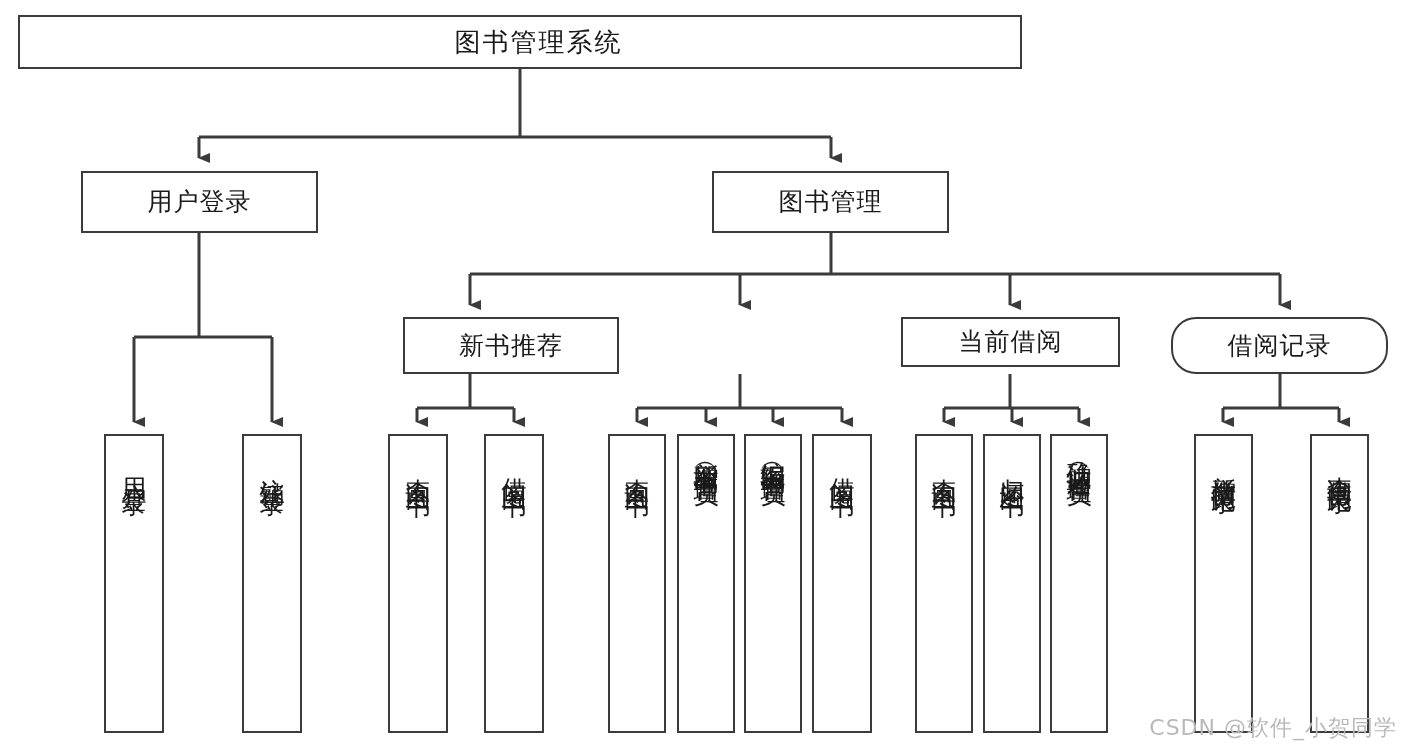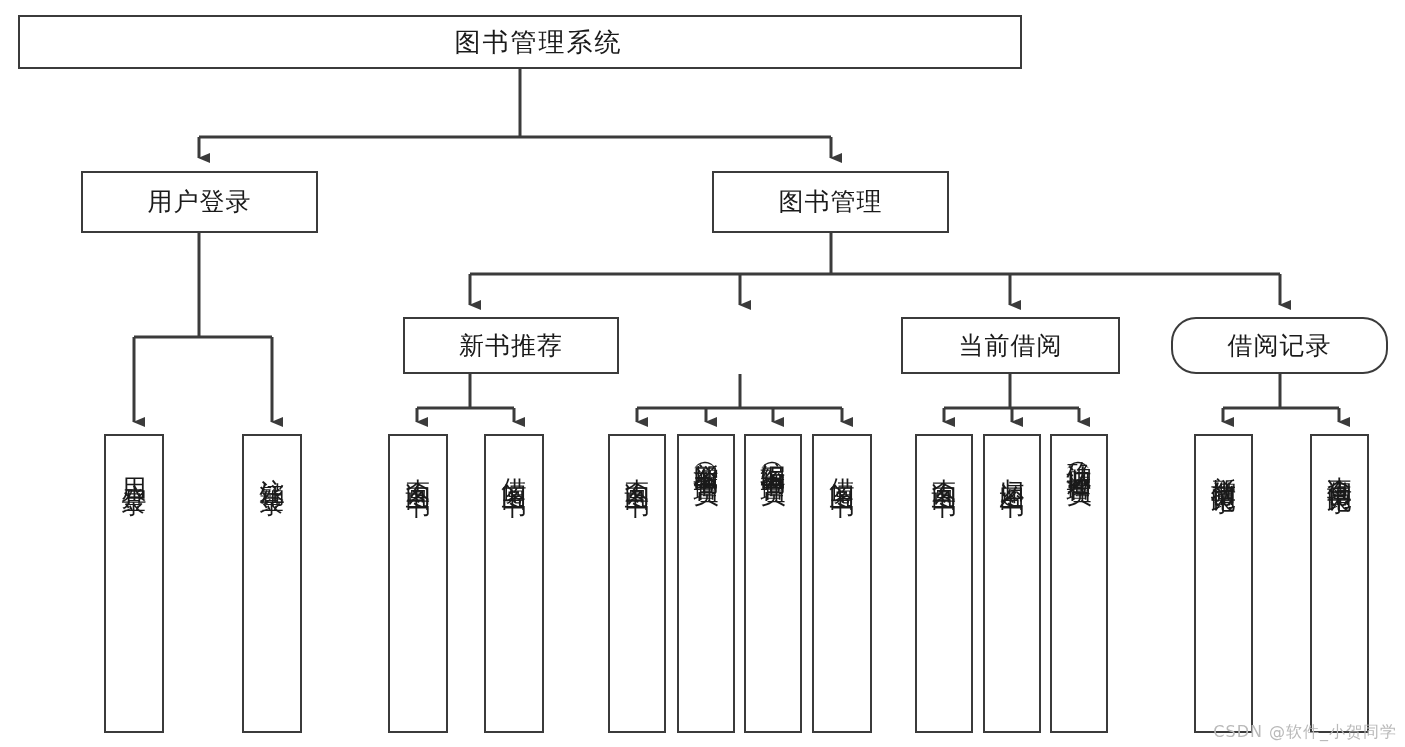--- a/index.html
+++ b/index.html
@@ -67,21 +67,21 @@
     max-height: 270px;
   }
   .node.vert.tall .label {
     max-height: 285px;
     letter-spacing: 3px;
   }
   .watermark {
     position: absolute;
     right: 8px;
     bottom: 4px;
-    font-size: 16px;
+    font-size: 22px;
     color: #b9b9b9;
     letter-spacing: 1px;
     z-index: 3;
     white-space: nowrap;
   }
 </style>
 </head>
 <body>
 
 <div id="diagram">
@@ -143,21 +143,21 @@
   <div class="node horiz" style="left:81px; top:171px; width:237px; height:62px;">
     <span class="label">用户登录</span>
   </div>
   <div class="node horiz" style="left:712px; top:171px; width:237px; height:62px;">
     <span class="label">图书管理</span>
   </div>
 
   <div class="node horiz" style="left:362px; top:317px; width:216px; height:57px;margin-left:41px;">
     <span class="label">新书推荐</span>
   </div>
-  <div class="node horiz" style="left:901px; top:317px; width:219px; height:57px;">
+  <div class="node horiz" style="left:901px; top:317px; width:219px; height:50px;">
     <span class="label">当前借阅</span>
   </div>
   <div class="node horiz" style="left:1171px; top:317px; width:217px; height:57px;border-radius:25px;">
     <span class="label">借阅记录</span>
   </div>
 
   <div class="node vert" style="left:104px; top:434px; width:60px; height:299px;">
     <span class="label">用户登录</span>
   </div>
   <div class="node vert" style="left:242px; top:434px; width:60px; height:299px;">

